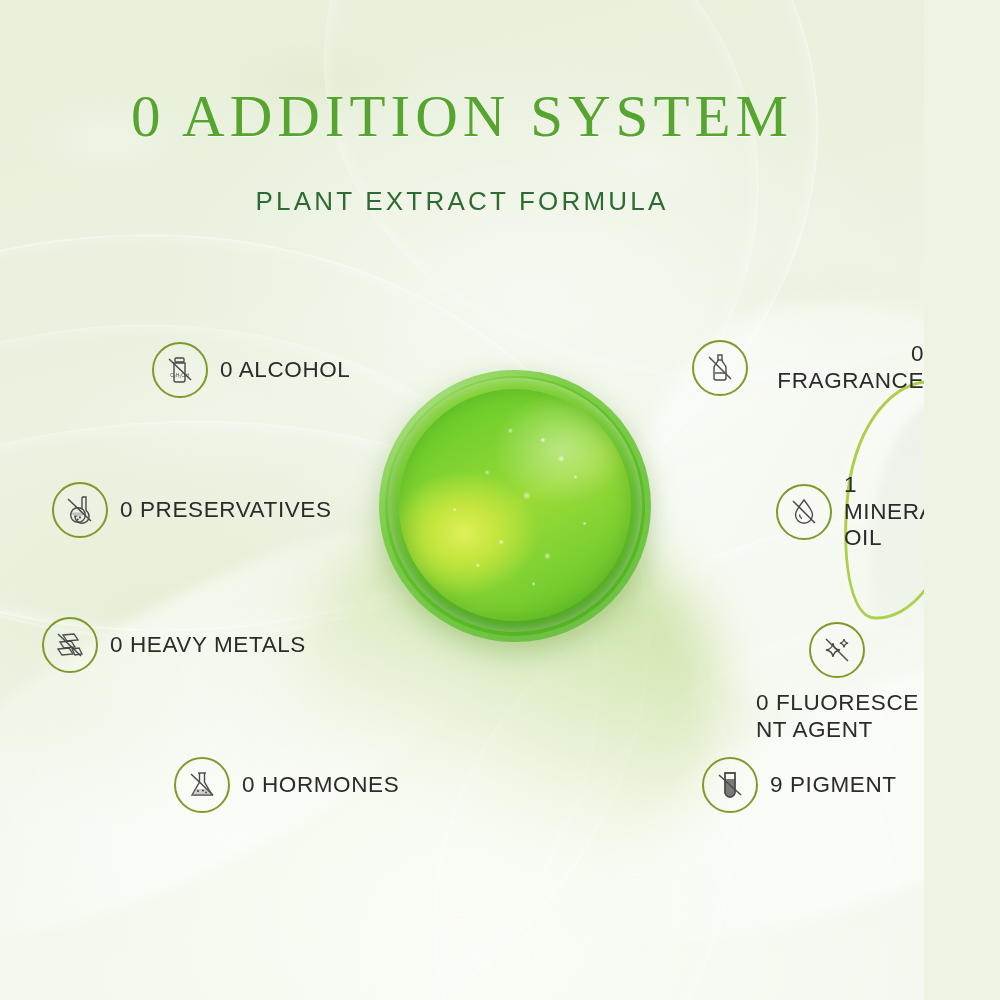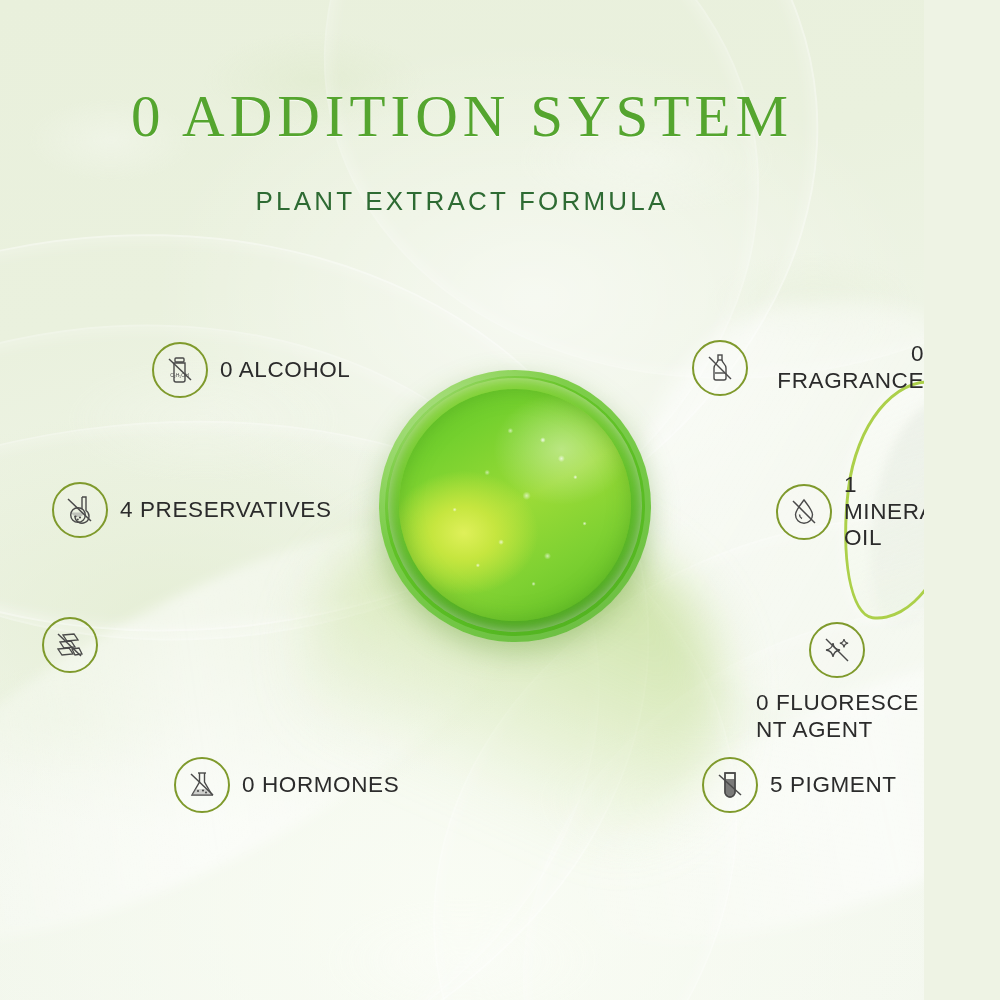--- a/index.html
+++ b/index.html
@@ -216,33 +216,34 @@
         <path d="M19 4h4v13.5a7 7 0 1 1-11 5.6"></path>
         <path d="M19 4v12"></path>
         <circle cx="15" cy="22" r="7.3"></circle>
         <path d="M8.3 19.5a7.3 7.3 0 0 0 13.4 0z" fill="#9a9a9a" stroke="none" opacity=".55"></path>
         <circle cx="12.5" cy="23.5" r="1.1" fill="#4a4a4a" stroke="none"></circle>
         <circle cx="17" cy="24.5" r="1.1" fill="#4a4a4a" stroke="none"></circle>
         <circle cx="14.8" cy="26.5" r="1" fill="#4a4a4a" stroke="none"></circle>
         <line x1="5" y1="6" x2="28" y2="28" stroke="#4a4a4a" stroke-width="1.5"></line>
       </svg>
     </div>
-    <div class="flabel">4 PRESERVATIVES</div>
+    <div class="flabel">0 PRESERVATIVES</div>
   </div>
 
   <div class="feature f-heavy">
     <div class="badge">
       <svg width="34" height="34" viewBox="0 0 34 34" fill="none" stroke="#4a4a4a" stroke-width="1.3">
         <path d="M10 7l11-1 4 6-11 1z"></path>
         <path d="M7 14l11-1 4 6-11 1z"></path>
         <path d="M5 21l11-1 4 6-11 1z"></path>
         <path d="M19 21l7-1 3 6-7 1z"></path>
         <line x1="5" y1="6" x2="28" y2="28" stroke="#4a4a4a" stroke-width="1.5"></line>
       </svg>
     </div>
+    <div class="flabel">0 HEAVY METALS</div>
   </div>
 
   <div class="feature f-hormones">
     <div class="badge">
       <svg width="34" height="34" viewBox="0 0 34 34" fill="none" stroke="#4a4a4a" stroke-width="1.4">
         <path d="M13 5h8"></path>
         <path d="M14.5 5v9L7 27h20l-7.5-13V5"></path>
         <path d="M10.5 21h13l3.5 6H7z" fill="#9a9a9a" stroke="none" opacity=".45"></path>
         <circle cx="13" cy="23" r="1.1" fill="#4a4a4a" stroke="none"></circle>
         <circle cx="18" cy="22.5" r="1.1" fill="#4a4a4a" stroke="none"></circle>
@@ -290,16 +291,16 @@
 
   <div class="feature f-pigment">
     <div class="badge">
       <svg width="34" height="34" viewBox="0 0 34 34" fill="none" stroke="#4a4a4a" stroke-width="1.4">
         <path d="M12 5h10v19a5 5 0 0 1-10 0z"></path>
         <path d="M12 11h10v13a5 5 0 0 1-10 0z" fill="#5a5a5a" stroke="none" opacity=".8"></path>
         <path d="M12 5h10v19a5 5 0 0 1-10 0z"></path>
         <line x1="6" y1="7" x2="28" y2="27" stroke="#4a4a4a" stroke-width="1.5"></line>
       </svg>
     </div>
-    <div class="flabel">5 PIGMENT</div>
+    <div class="flabel">9 PIGMENT</div>
   </div>
 
 </div>
 
 </body></html>

